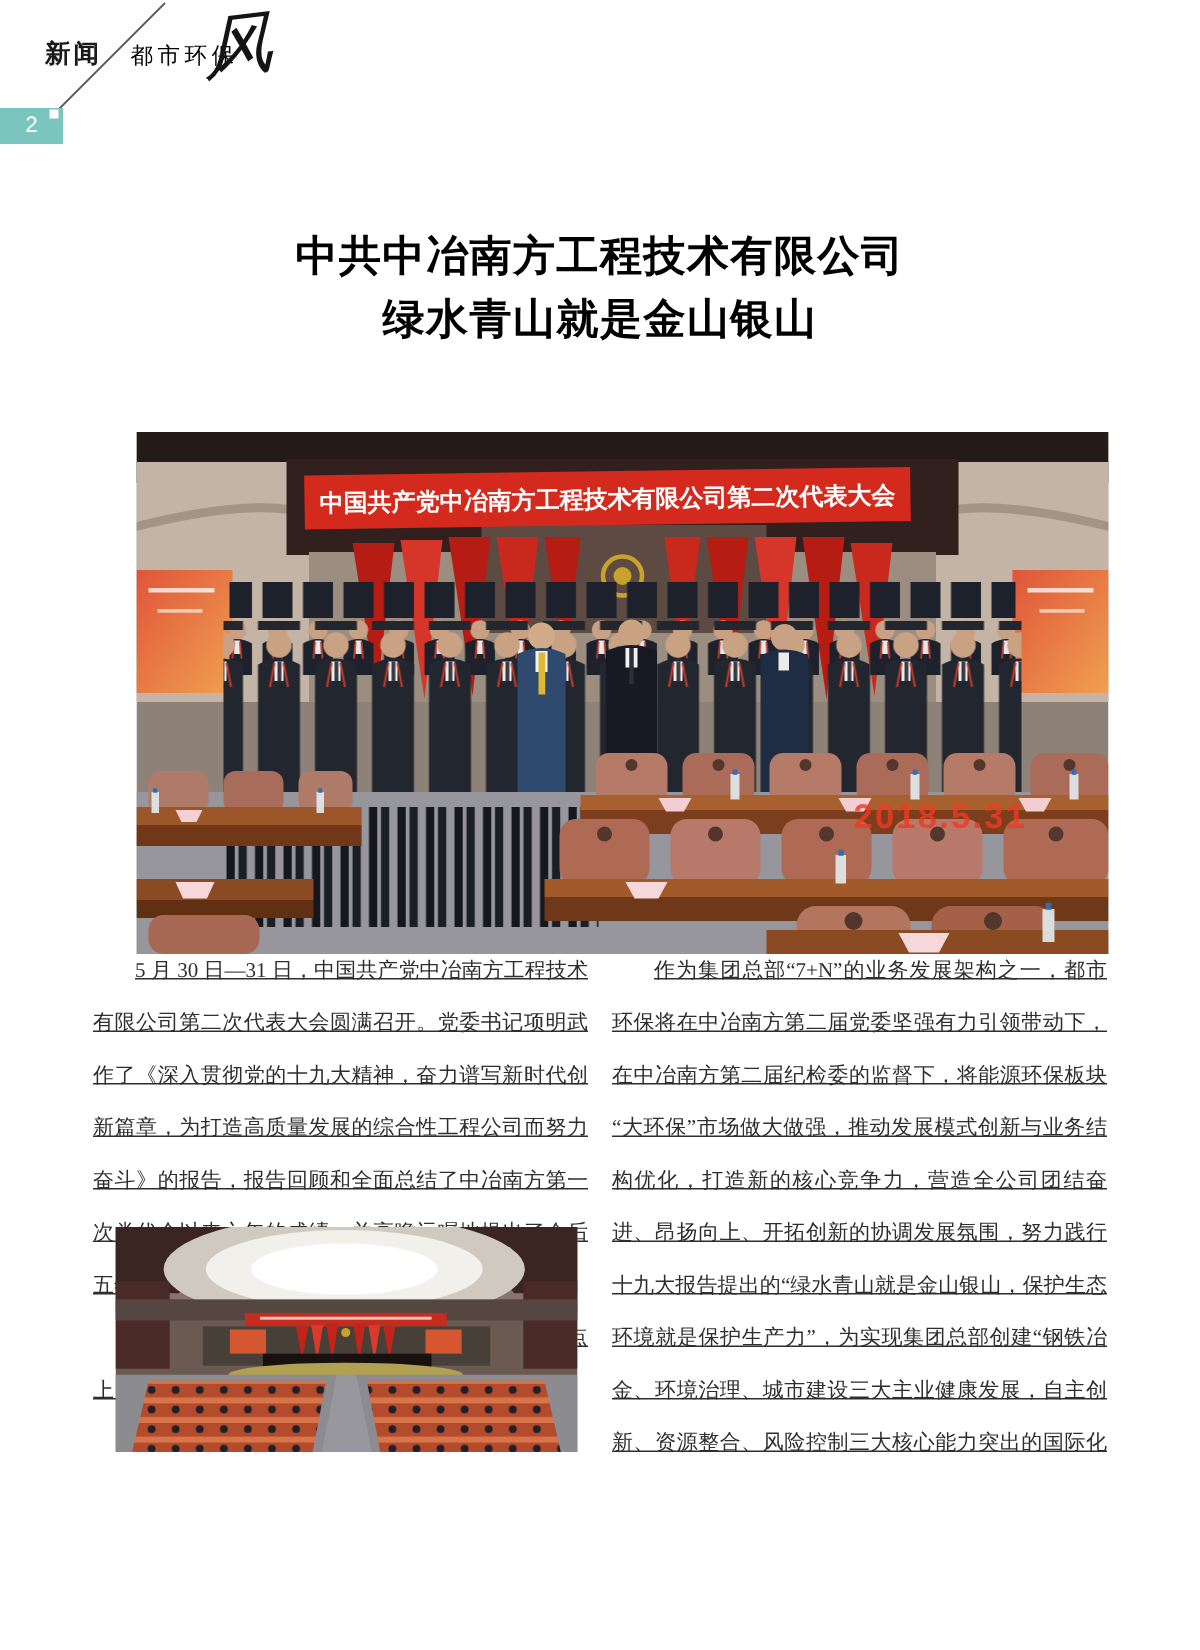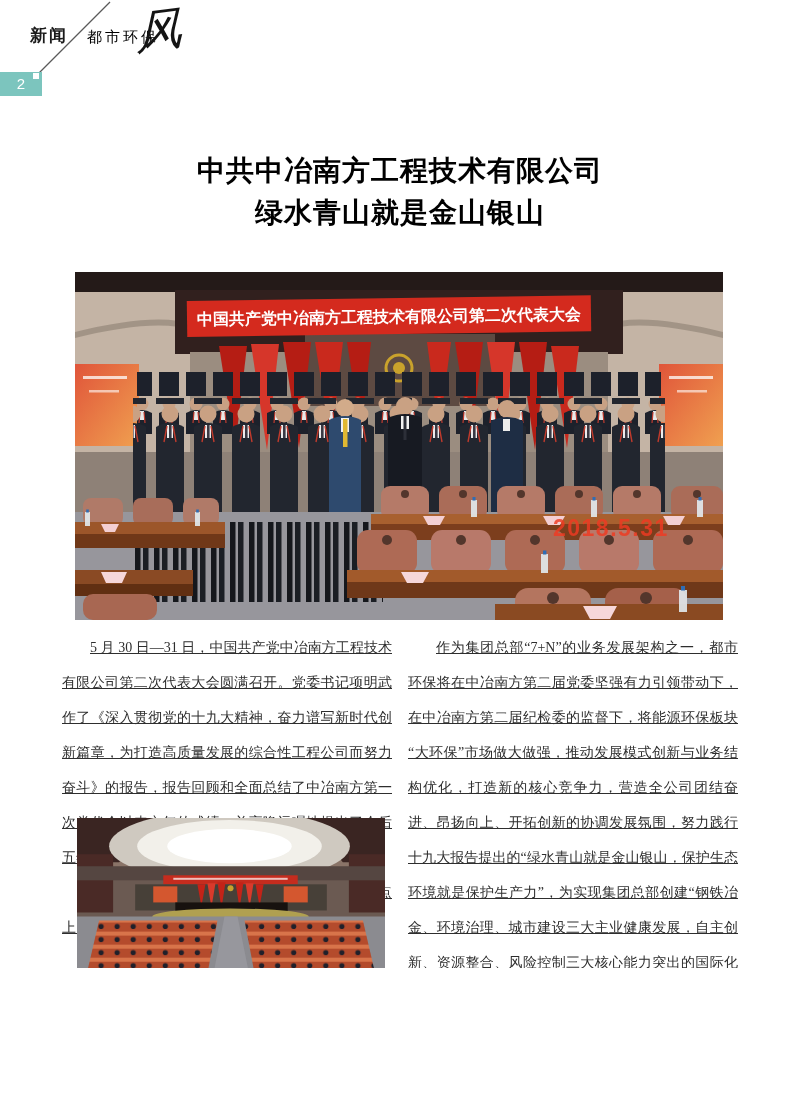--- a/index.html
+++ b/index.html
@@ -15,21 +15,21 @@
         font-family:"Liberation Serif","DejaVu Serif",serif;transform:rotate(-7deg) skewX(-6deg);line-height:1;}
   .pagenum-box{position:absolute;left:0;top:72px;width:42px;height:24px;background:#7cc5be;}
   .pagenum-box .num{position:absolute;left:0;top:2px;width:100%;text-align:center;color:#ffffff;
         font-family:"Liberation Sans","DejaVu Sans",sans-serif;font-size:15px;line-height:20px;}
   .pagenum-box .notch{position:absolute;right:3px;top:1px;width:6px;height:6px;background:#ffffff;}
   
   .title{position:absolute;left:0;top:150px;width:800px;text-align:center;
         font-family:"Liberation Sans","DejaVu Sans",sans-serif;font-weight:900;color:#000000;
         font-size:28px;line-height:42px;letter-spacing:1px;}
   
-  .photo-main{position:absolute;left:75px;top:272px;width:648px;height:348px;margin:0;border-radius:24px;}
+  .photo-main{position:absolute;left:75px;top:272px;width:648px;height:348px;margin:16px;border-radius:24px;}
   .photo-hall{position:absolute;left:77px;top:818px;width:308px;height:198px;margin:0;}
   .photo-main svg,.photo-hall svg{display:block;width:100%;height:100%;}
   
   .col{position:absolute;top:630px;font-size:14px;line-height:35px;text-align:justify;
         color:#2e2e2e;text-decoration:underline;}
   .col p{margin:0;text-indent:2em;}
   .col p.cont{text-indent:0;}
   .col-left{left:62px;width:330px;}
   .col-right{left:408px;width:330px;}
   .signature{position:absolute;right:62px;top:985px;font-size:15px;font-weight:bold;color:#a16207;

